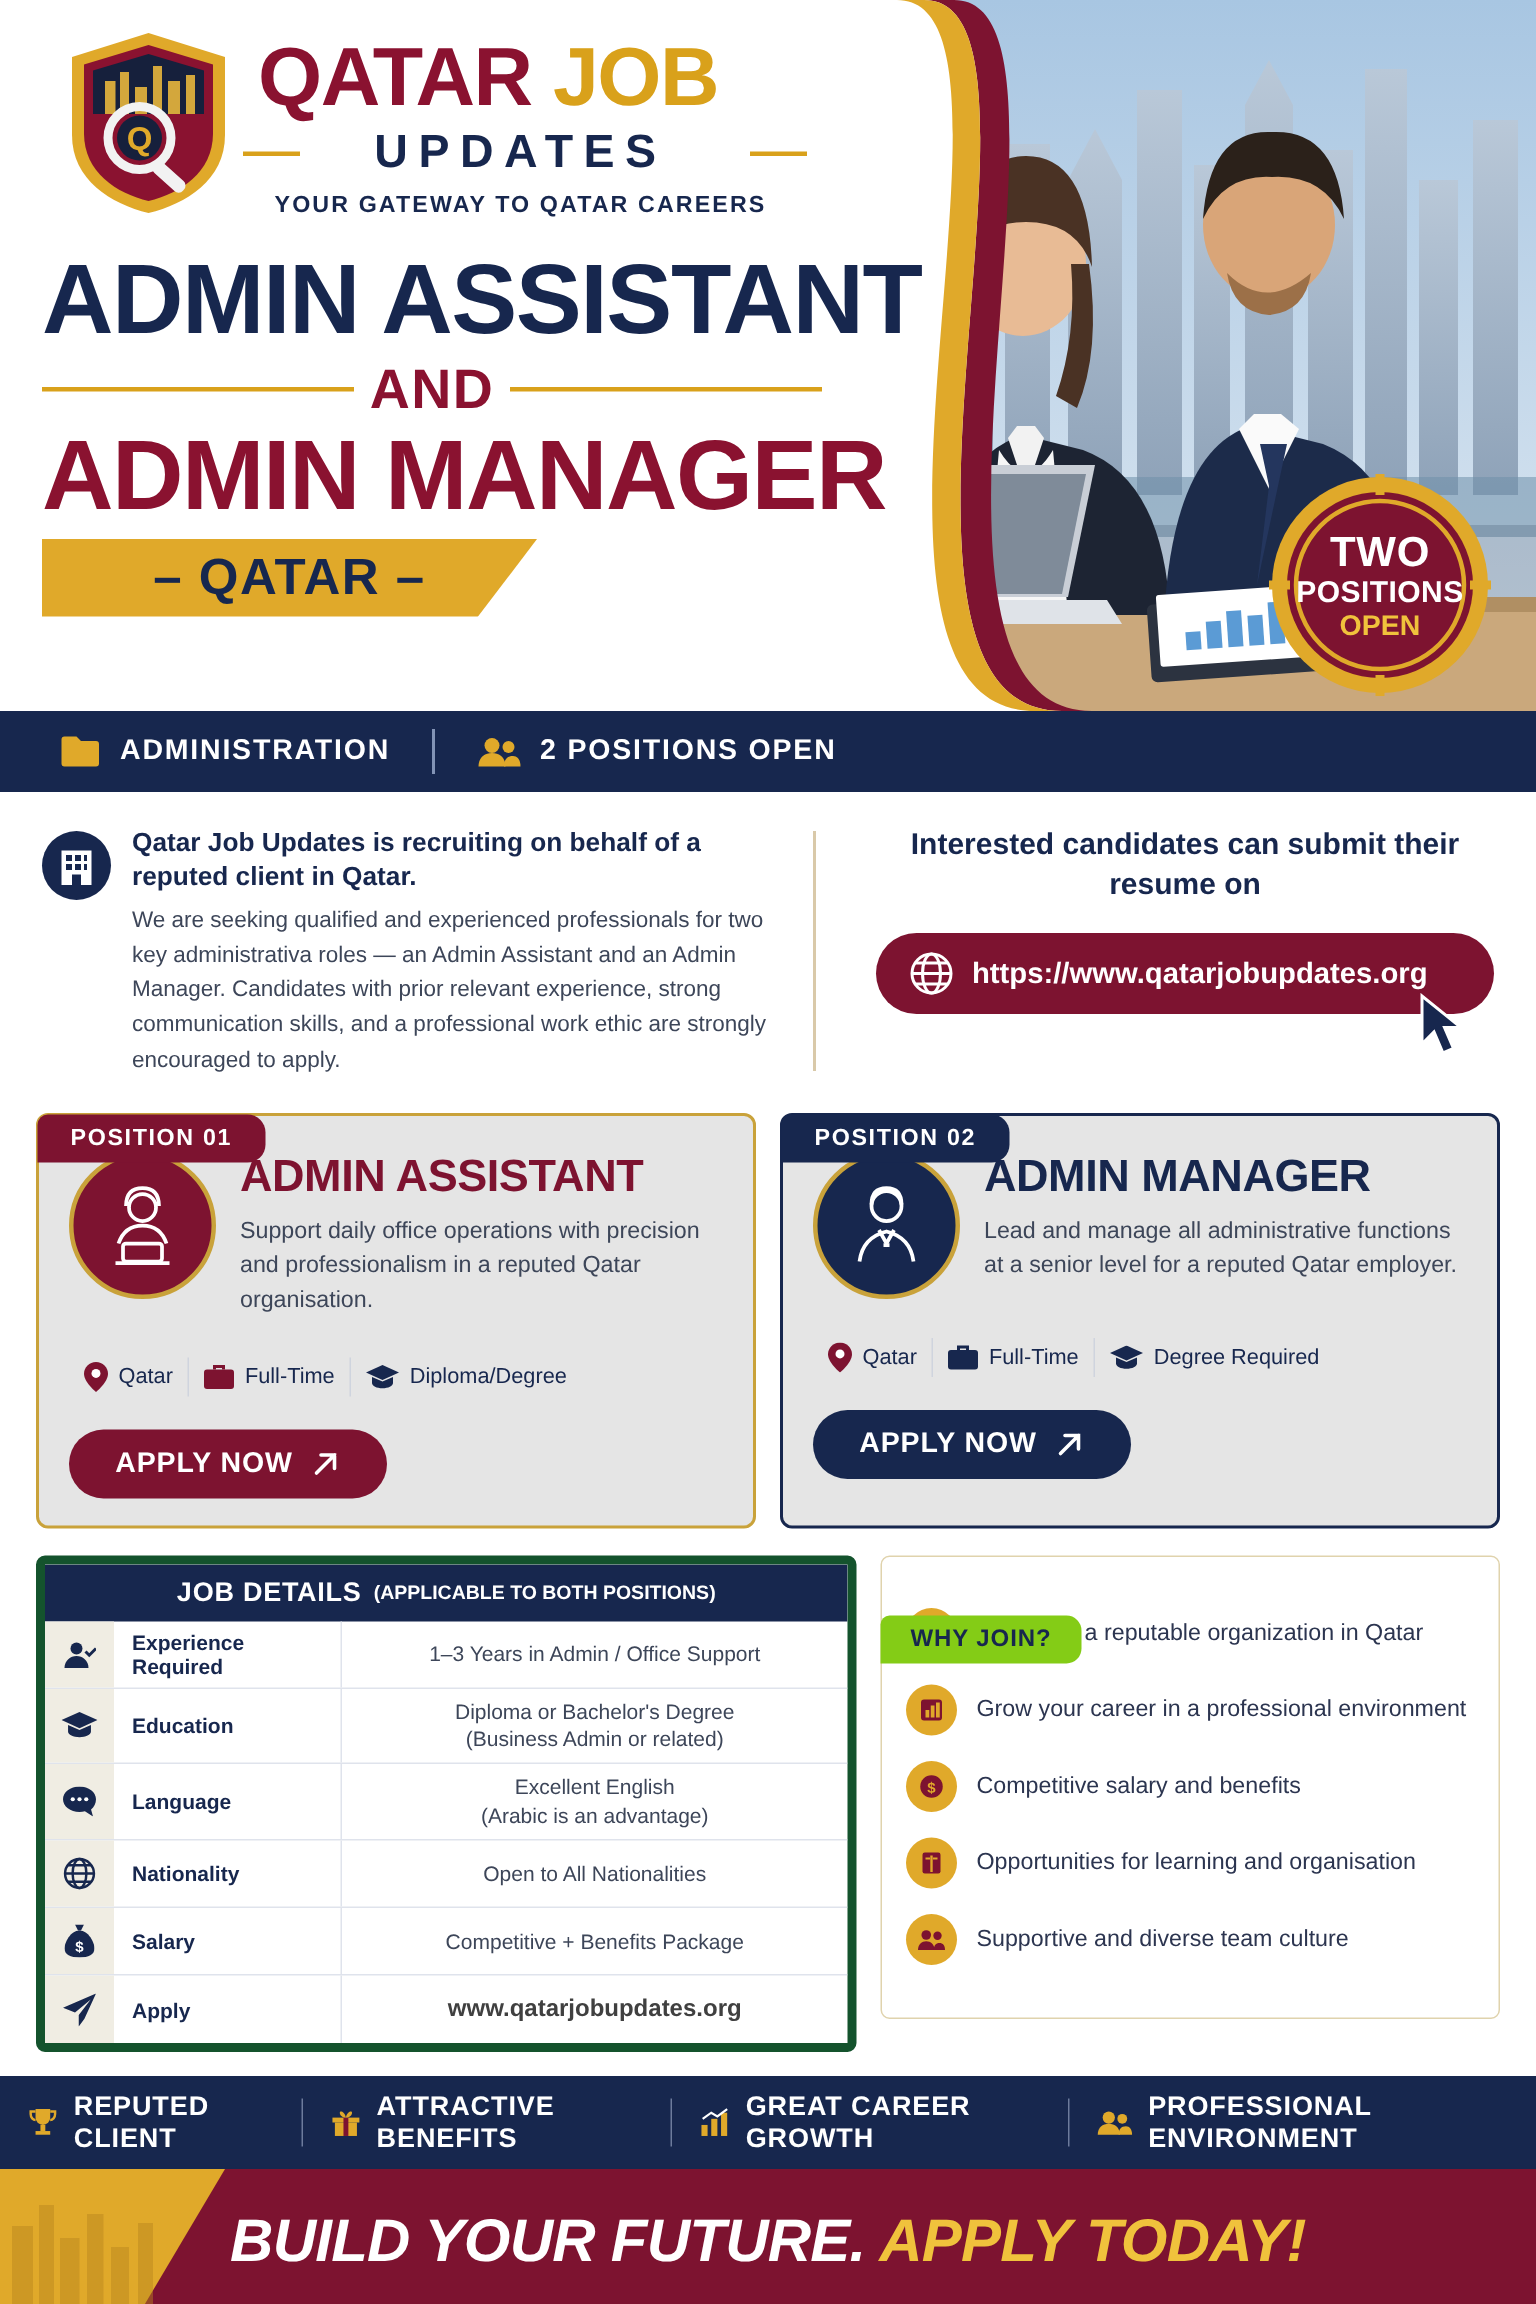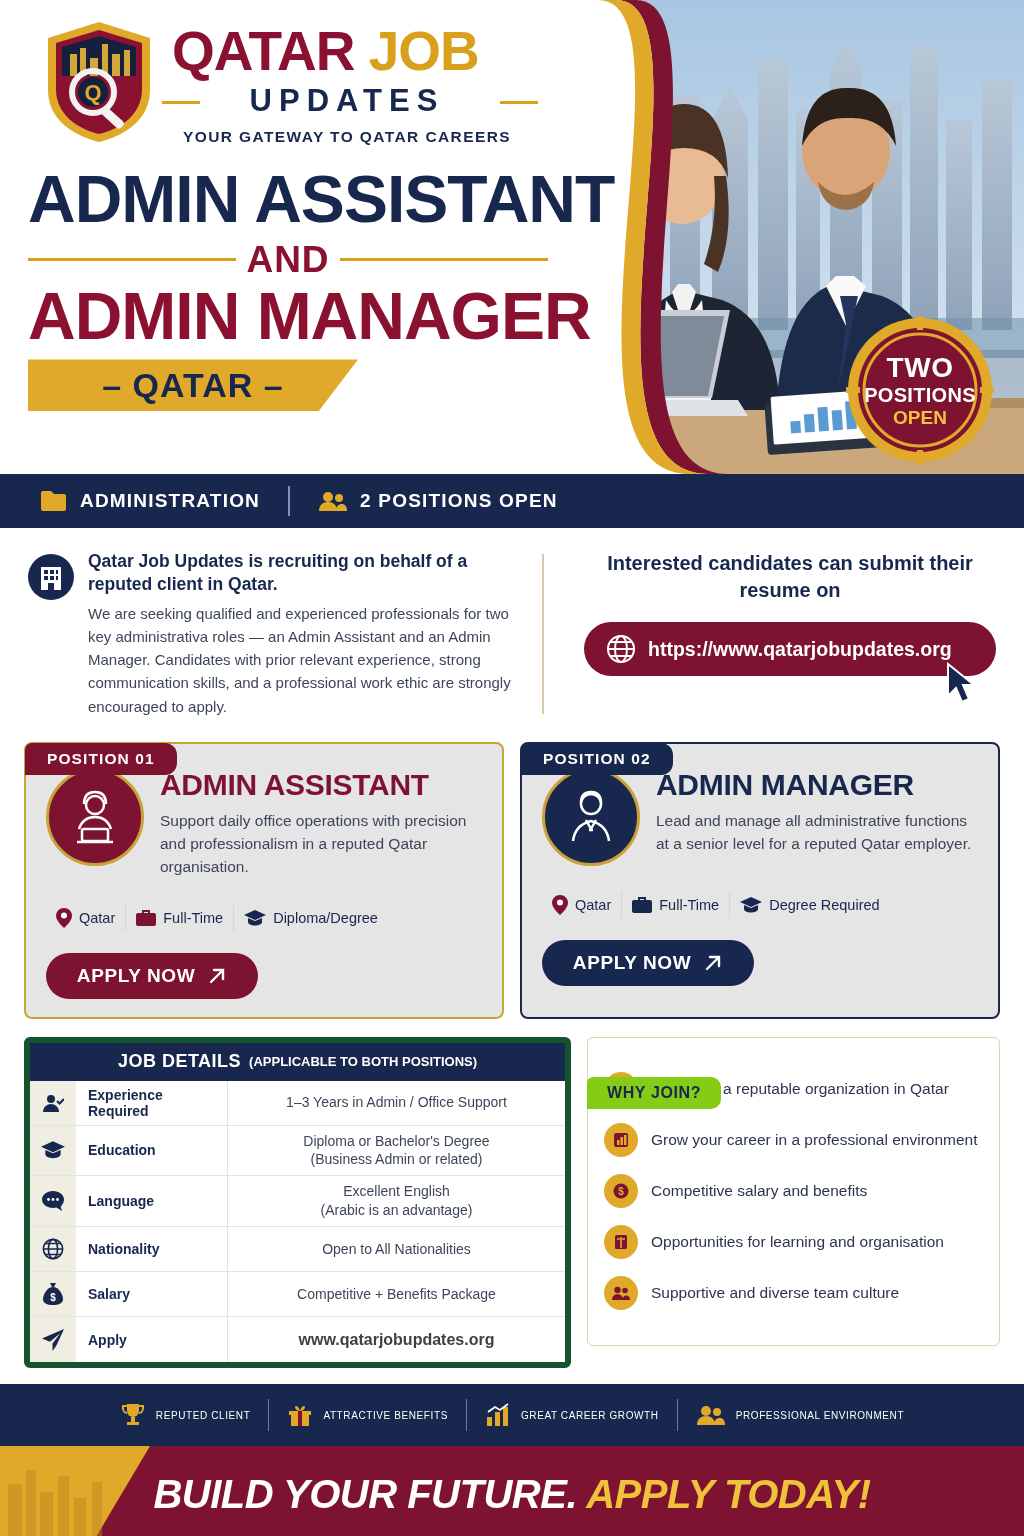--- a/index.html
+++ b/index.html
@@ -191,21 +191,21 @@
     flex: 0 0 34px; display: flex; align-items: center; justify-content: center;
   }
   .wtext { font-size: 15.5px; color: #2c3550; }
 
   
   .strip {
     margin-top: 16px; height: 62px; background: #17274e; display: flex;
     align-items: center; justify-content: center; color: #fff; gap: 0;
   }
   .strip .s-item { display: flex; align-items: center; gap: 10px; padding: 0 18px; }
-  .strip .s-label { font-size: 10px; font-weight: normal; letter-spacing: 0.6px; }
+  .strip .s-label { font-size: 18px; font-weight: bold; letter-spacing: 0.6px; }
   .strip .s-sep { width: 1px; height: 32px; background: #6d7b9c; }
 
   .cta {
     height: 96px; background: #7d1330; position: relative; overflow: hidden;
     display: flex; align-items: center; justify-content: center;
   }
   .cta-gold {
     position: absolute; left: 0; top: 0; width: 150px; height: 96px; background: #e0a92a;
     clip-path: polygon(0 0, 100% 0, 62% 100%, 0 100%);
   }

